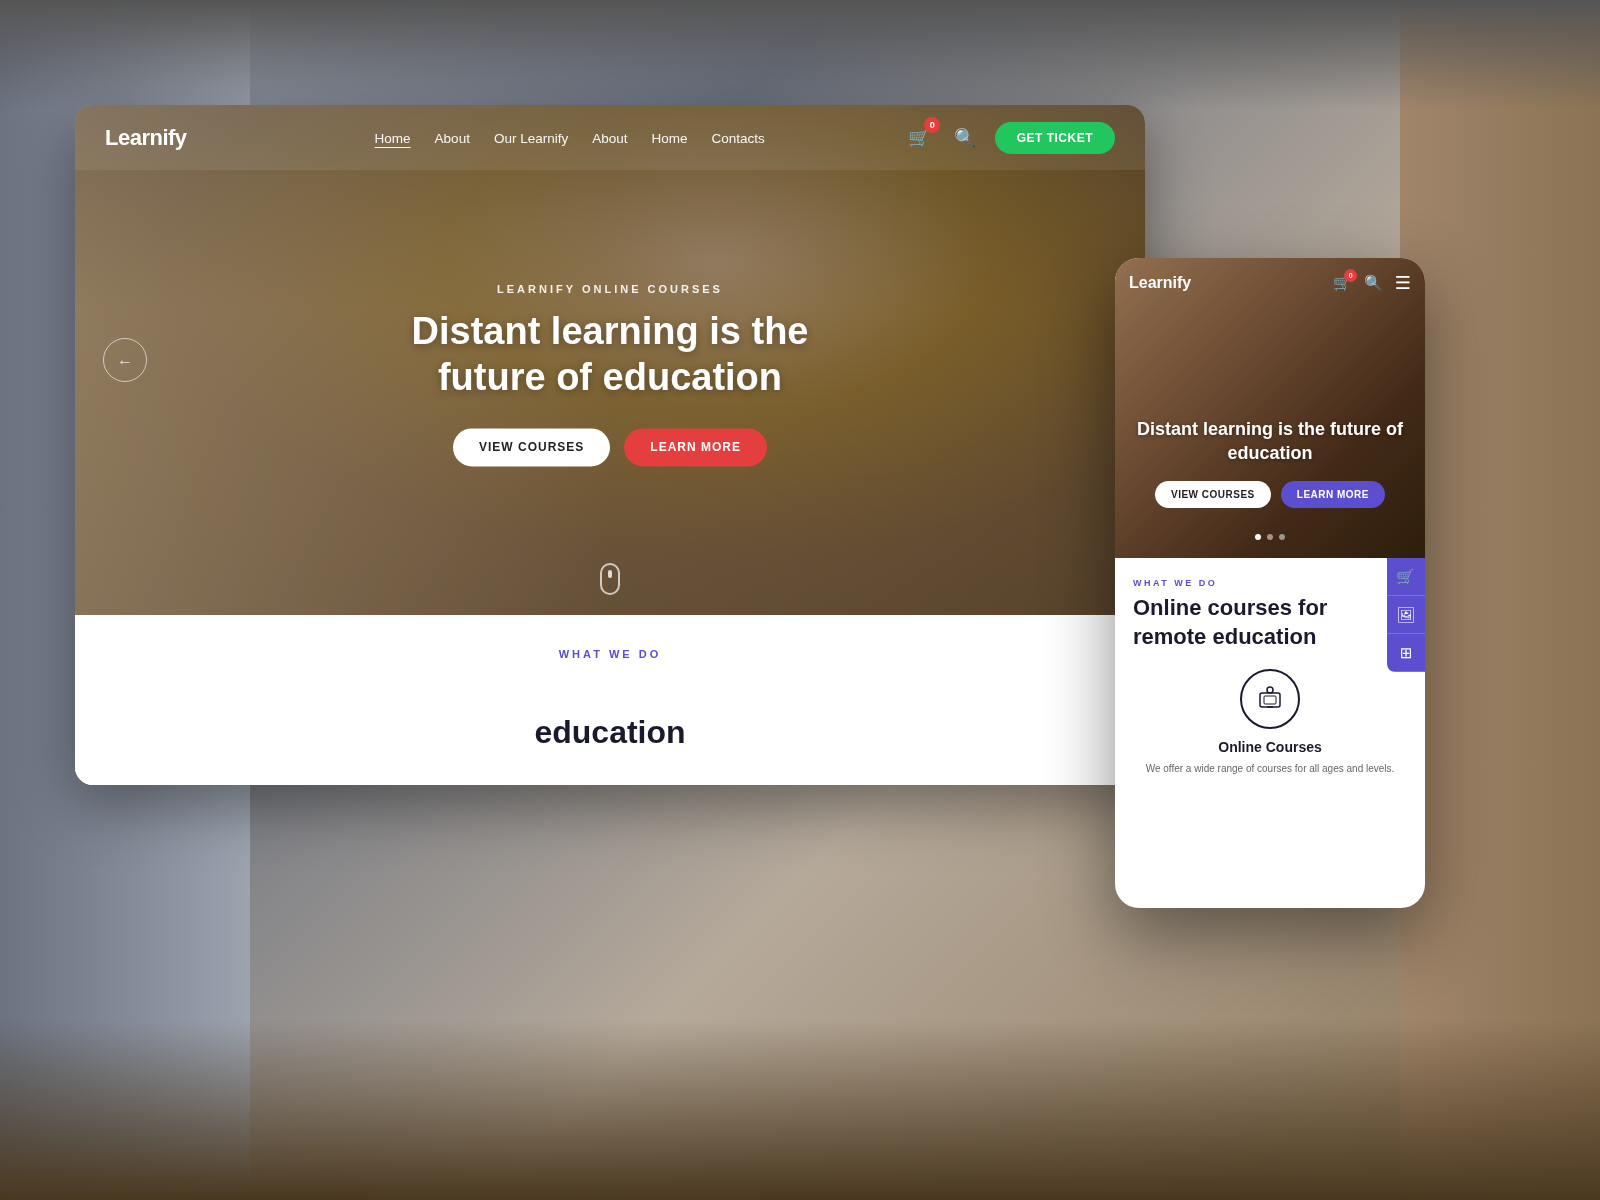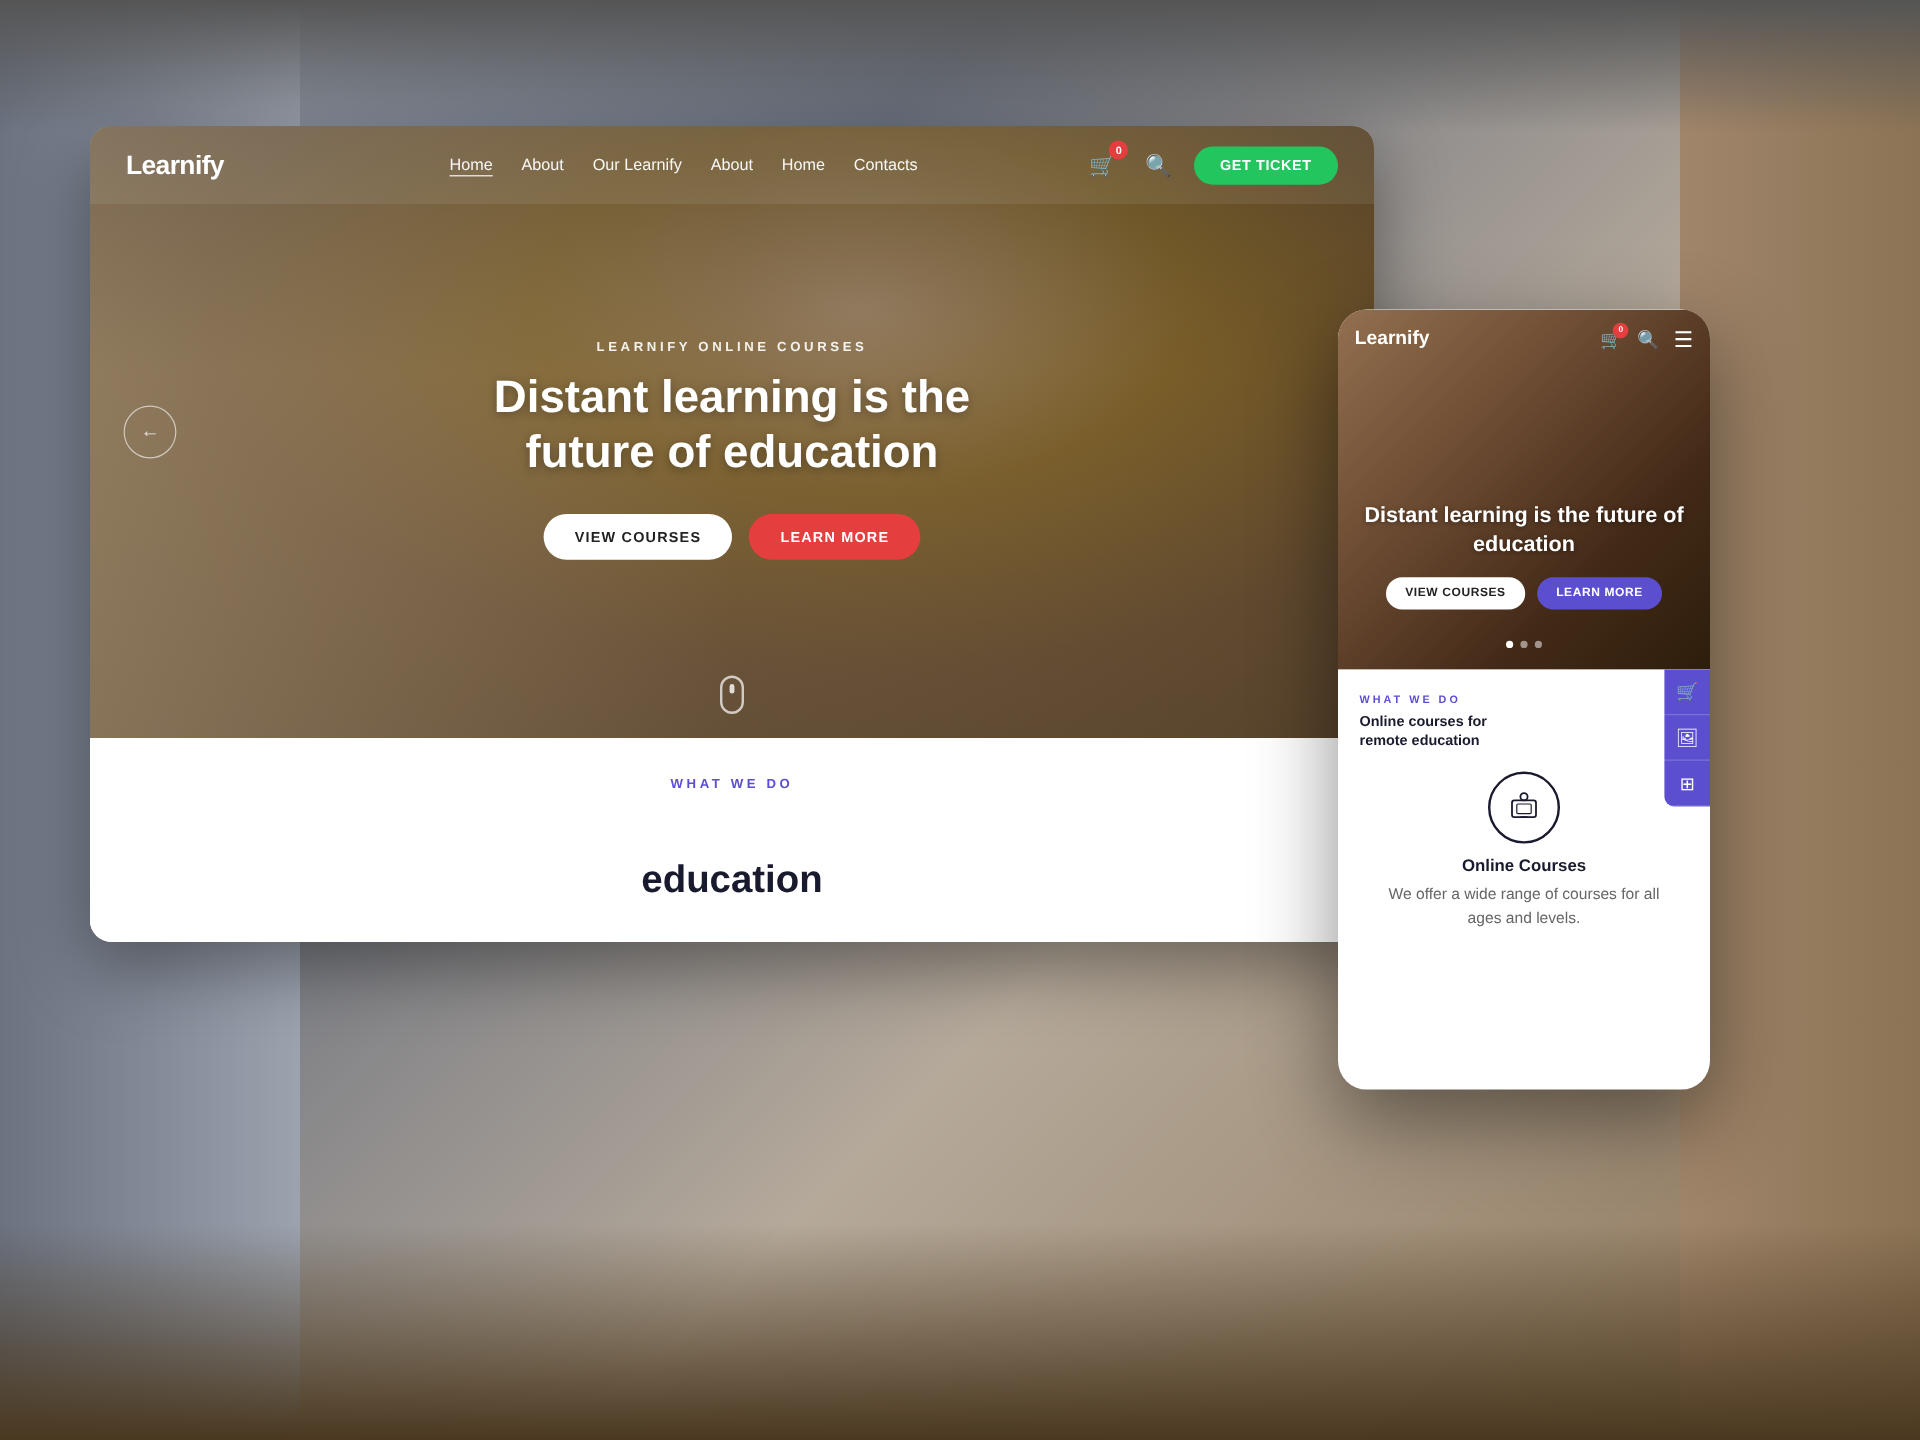--- a/index.html
+++ b/index.html
@@ -483,21 +483,21 @@
       color: #5b4fcf;
       font-size: 9px;
       letter-spacing: 2.5px;
       text-transform: uppercase;
       font-weight: 600;
       margin-bottom: 6px;
     }
 
     .mobile-courses-title {
       color: #1a1a2e;
-      font-size: 12px;
+      font-size: 22px;
       font-weight: 800;
       line-height: 1.3;
       margin-bottom: 18px;
     }
 
     
     .mobile-course-card {
       text-align: center;
       padding: 0 10px;
     }
@@ -516,21 +516,21 @@
 
     .course-card-title {
       color: #1a1a2e;
       font-size: 14px;
       font-weight: 700;
       margin-bottom: 6px;
     }
 
     .course-card-desc {
       color: #666;
-      font-size: 13px;
+      font-size: 10px;
       line-height: 1.5;
     }
 
     
     .mobile-sidebar {
       position: absolute;
       right: 0;
       top: 300px;
       background: #5b4fcf;
       width: 38px;

